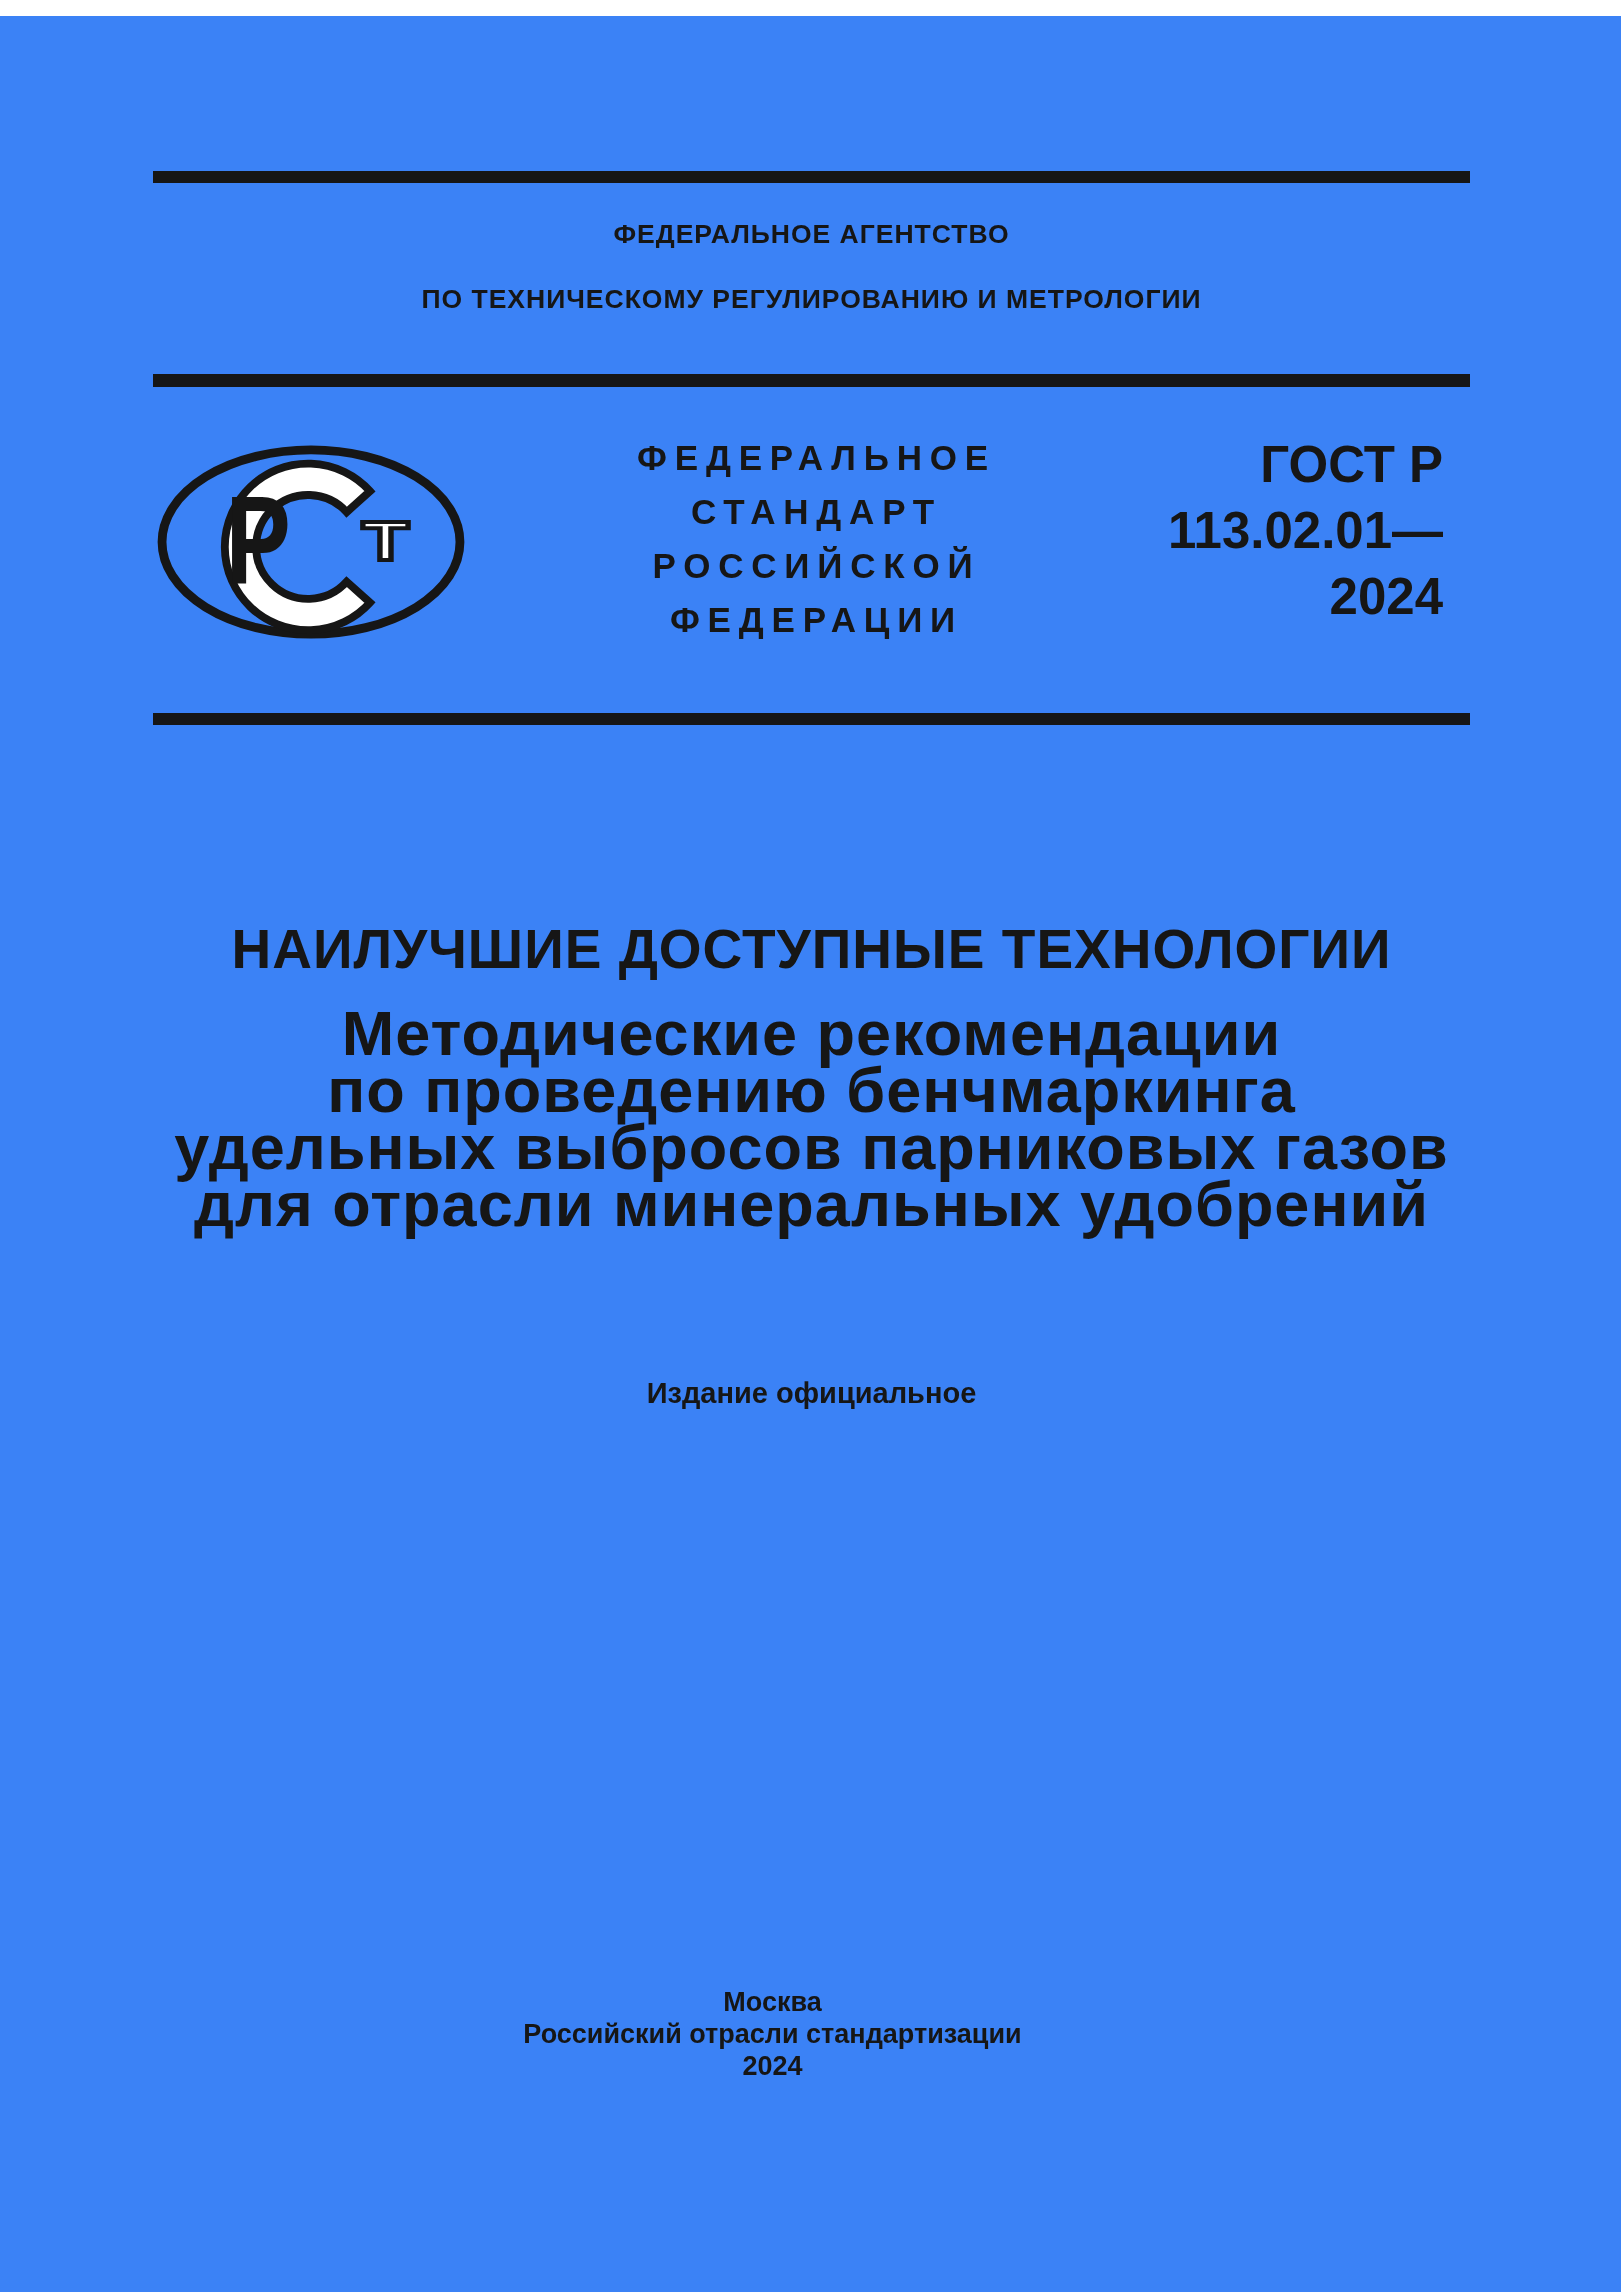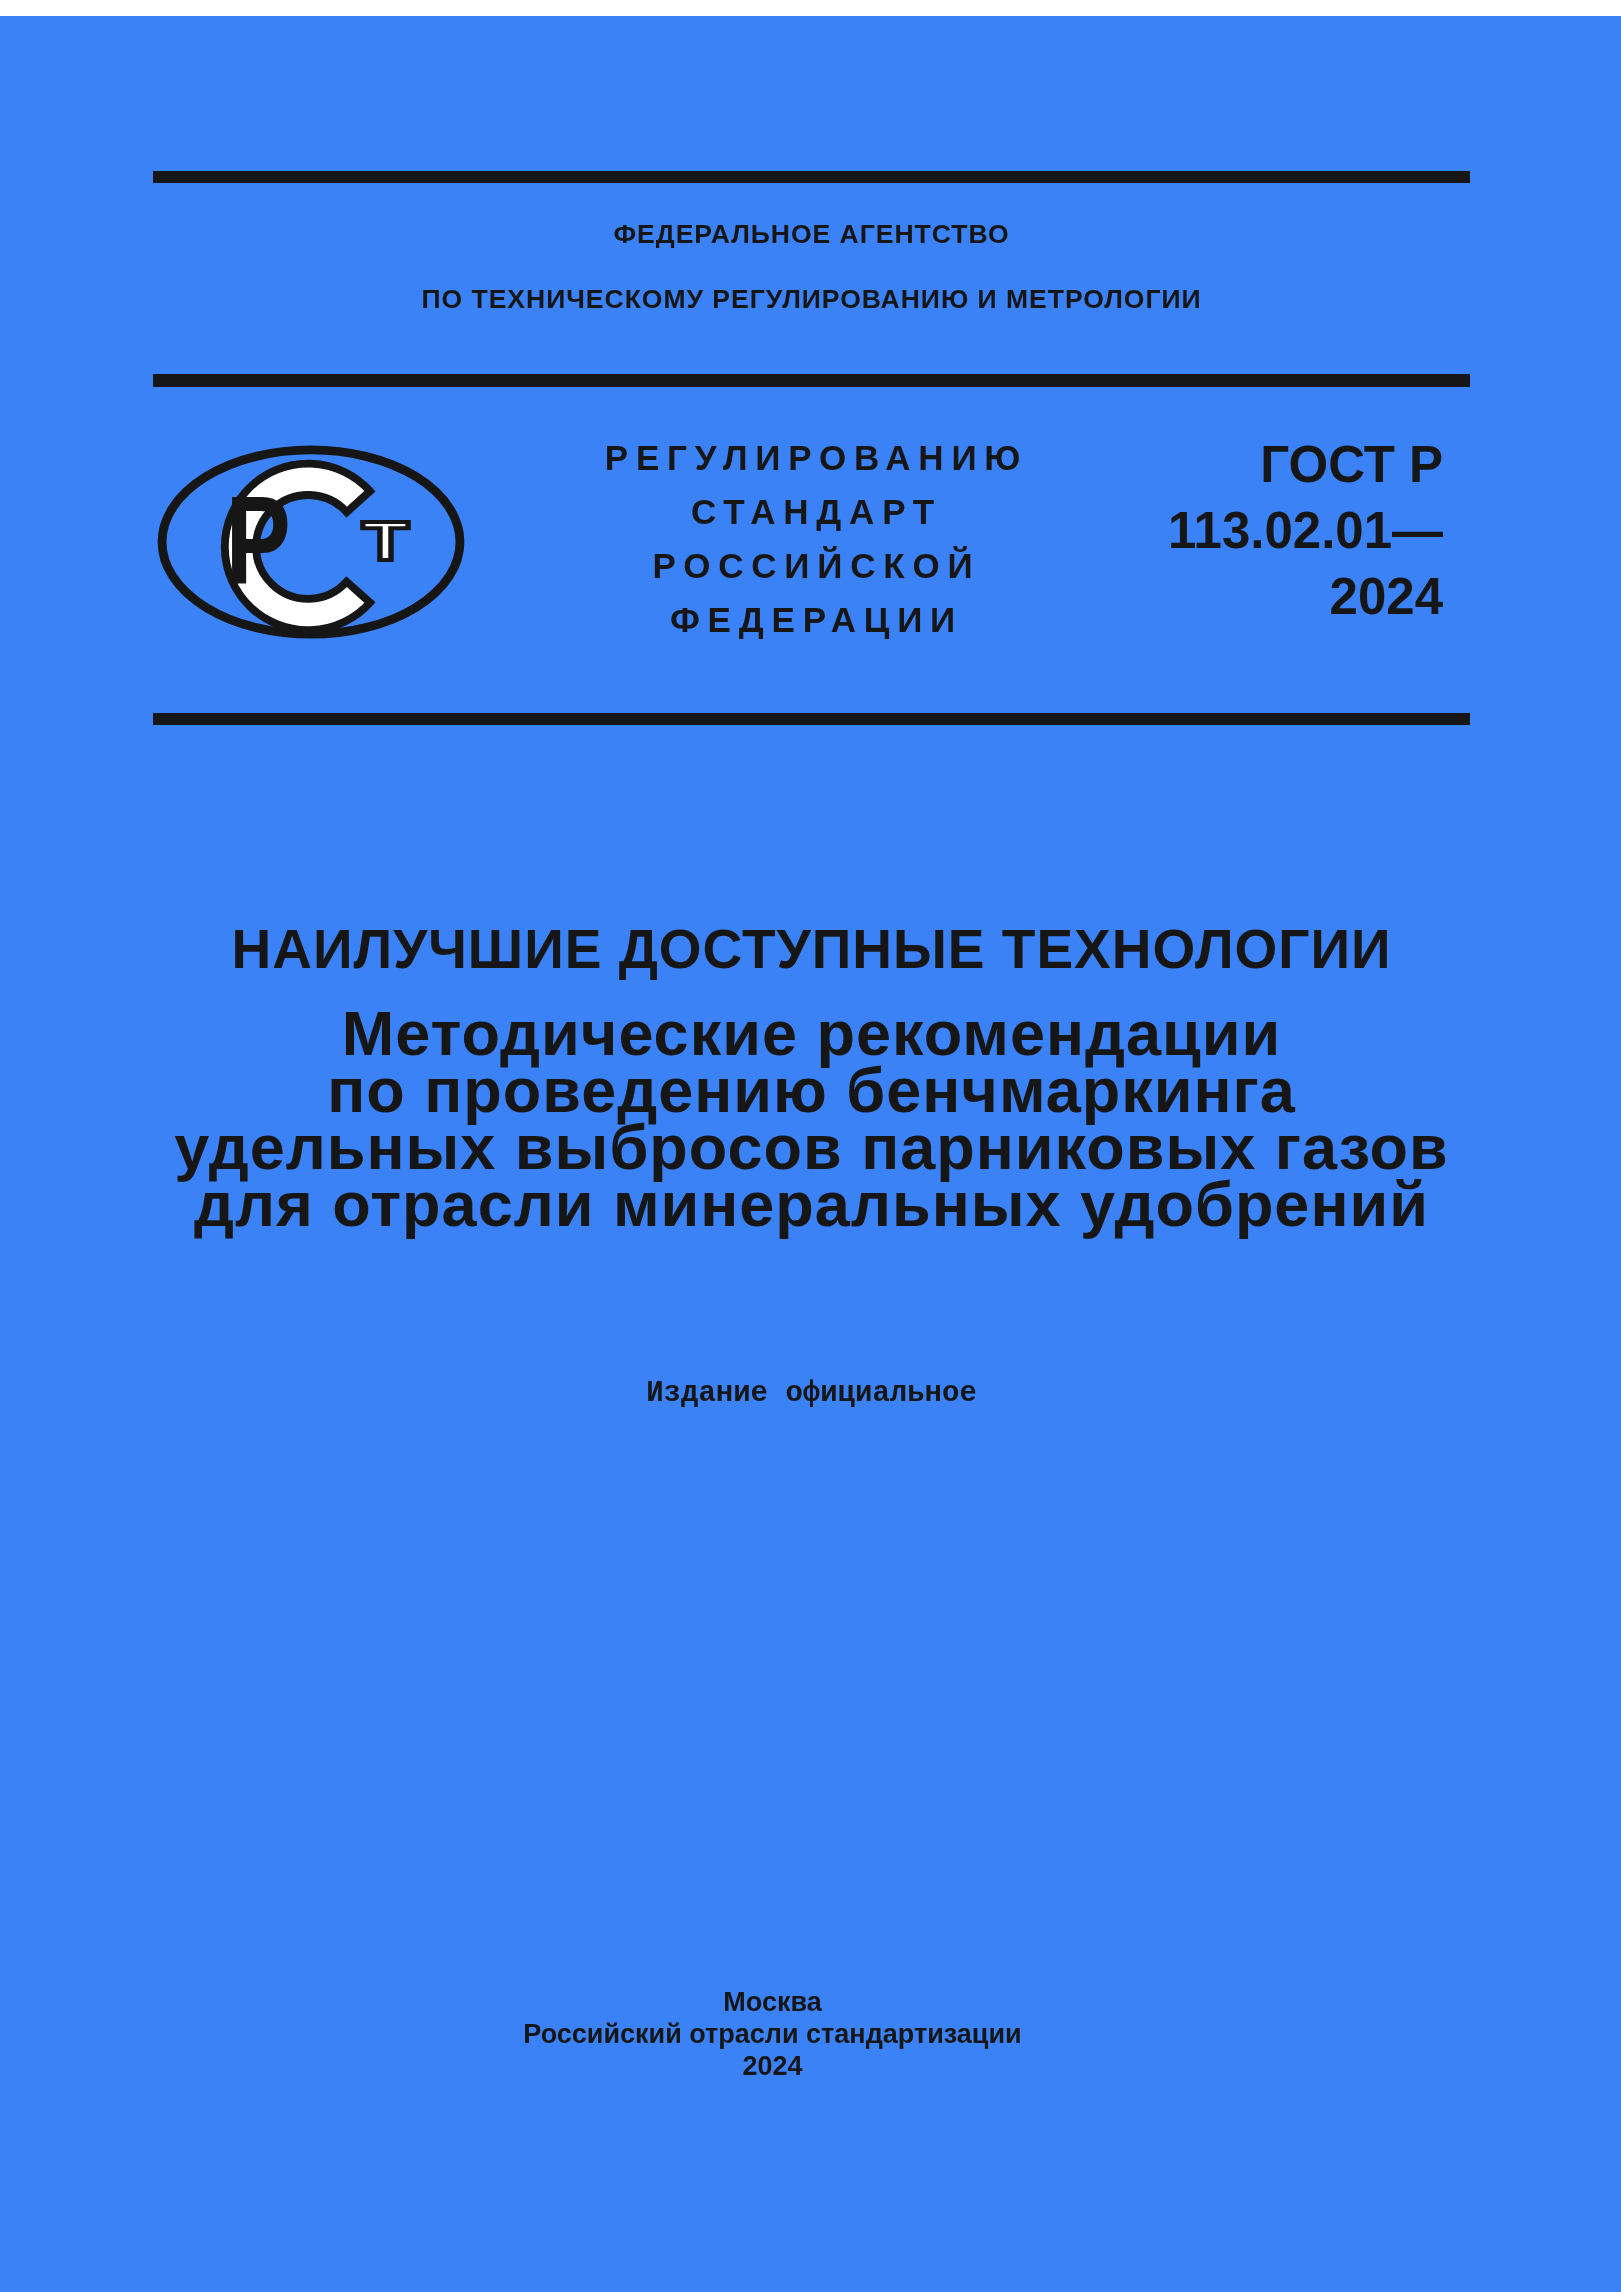--- a/index.html
+++ b/index.html
@@ -90,21 +90,20 @@
   }
 
   .edition {
     position: absolute;
     left: 153px;
     top: 1362px;
     width: 1317px;
     text-align: center;
     font-size: 29px;
     line-height: 31px;
-    font-family: Liberation Mono, monospace;
   }
 
   .imprint {
     position: absolute;
     left: 114px;
     top: 1970px;
     width: 1317px;
     text-align: center;
     font-size: 27px;
     line-height: 32px;
@@ -125,21 +124,21 @@
   <div class="bar bar-mid"></div>
 
   <svg class="logo" width="314" height="196" viewBox="0 0 320 200" aria-hidden="true">
     <ellipse cx="160" cy="100" rx="152" ry="94" fill="none" stroke="#161616" stroke-width="9"></ellipse>
     <path d="M 220.2 161.9 A 85 85 0 1 1 220.2 48.1 L 196.4 69.5 A 53 53 0 1 0 196.4 140.5 Z" fill="#ffffff" stroke="#161616" stroke-width="8" stroke-linejoin="miter"></path>
     <text transform="translate(106,143) scale(0.78,1)" text-anchor="middle" font-family="Liberation Sans, DejaVu Sans, sans-serif" font-weight="bold" font-size="128" fill="#161616">Р</text>
     <text transform="translate(236,118) scale(1.4,1)" text-anchor="middle" font-family="Liberation Sans, DejaVu Sans, sans-serif" font-weight="bold" font-size="56" fill="#ffffff" stroke="#161616" stroke-width="4">Т</text>
   </svg>
 
   <div class="std-name">
-    <div>РЕГУЛИРОВАНИЮ</div>
+    <div>ФЕДЕРАЛЬНОЕ</div>
     <div>СТАНДАРТ</div>
     <div>РОССИЙСКОЙ</div>
     <div>ФЕДЕРАЦИИ</div>
   </div>
 
   <div class="designation">
     <div>ГОСТ Р</div>
     <div>113.02.01—</div>
     <div>2024</div>
   </div>

